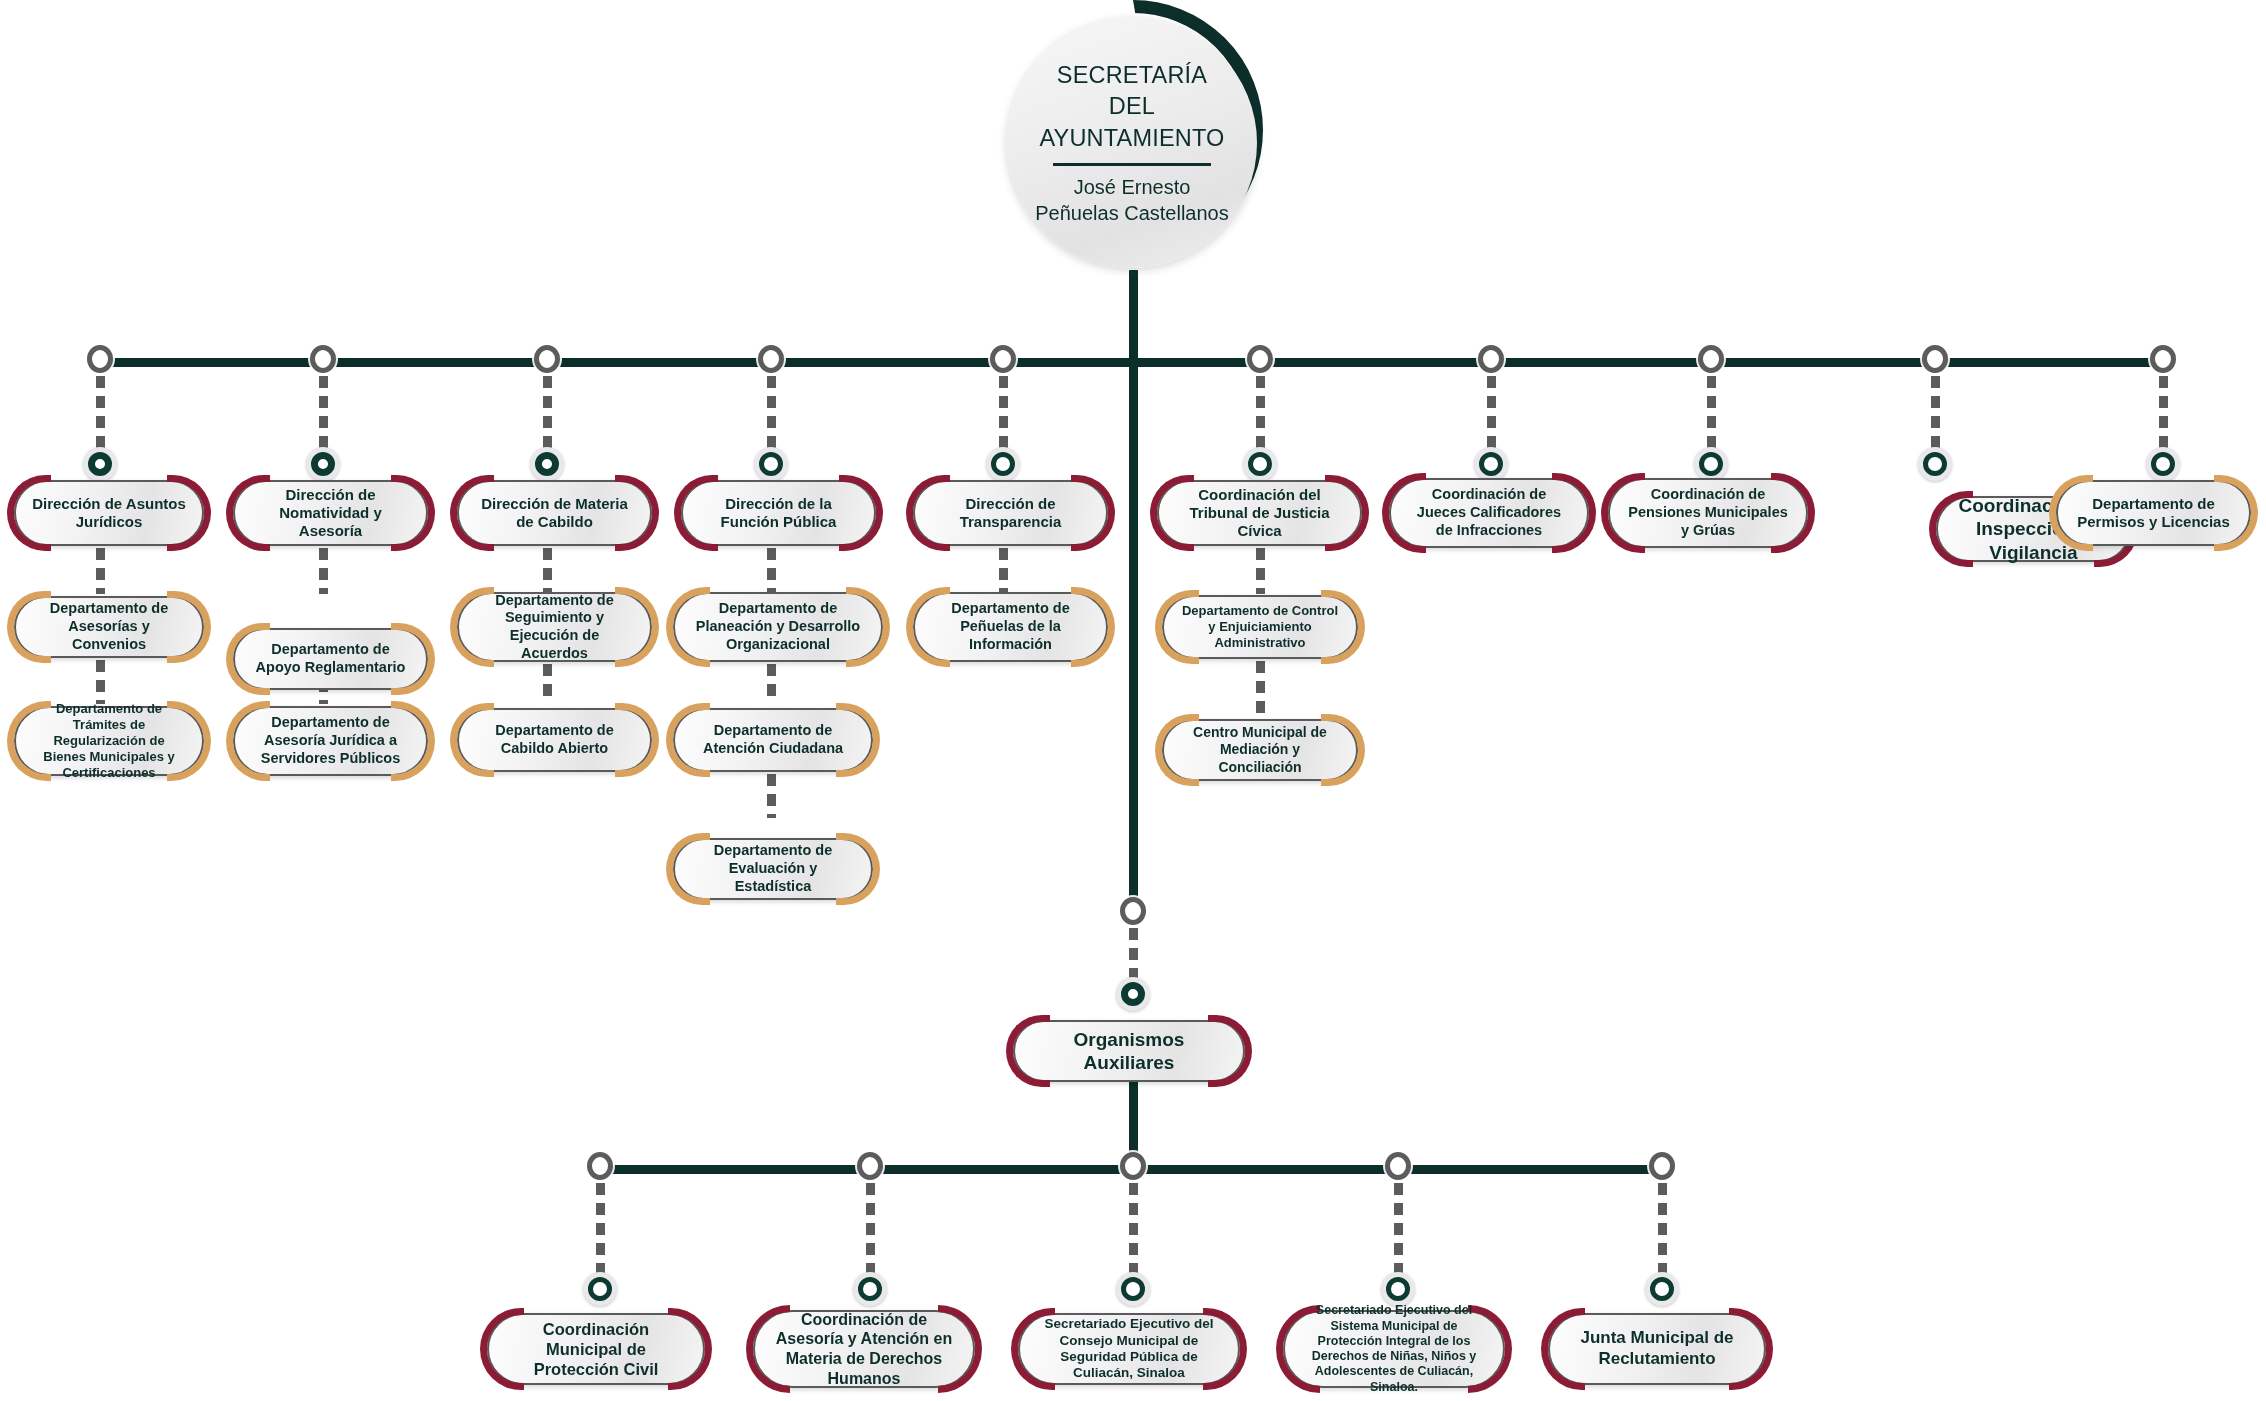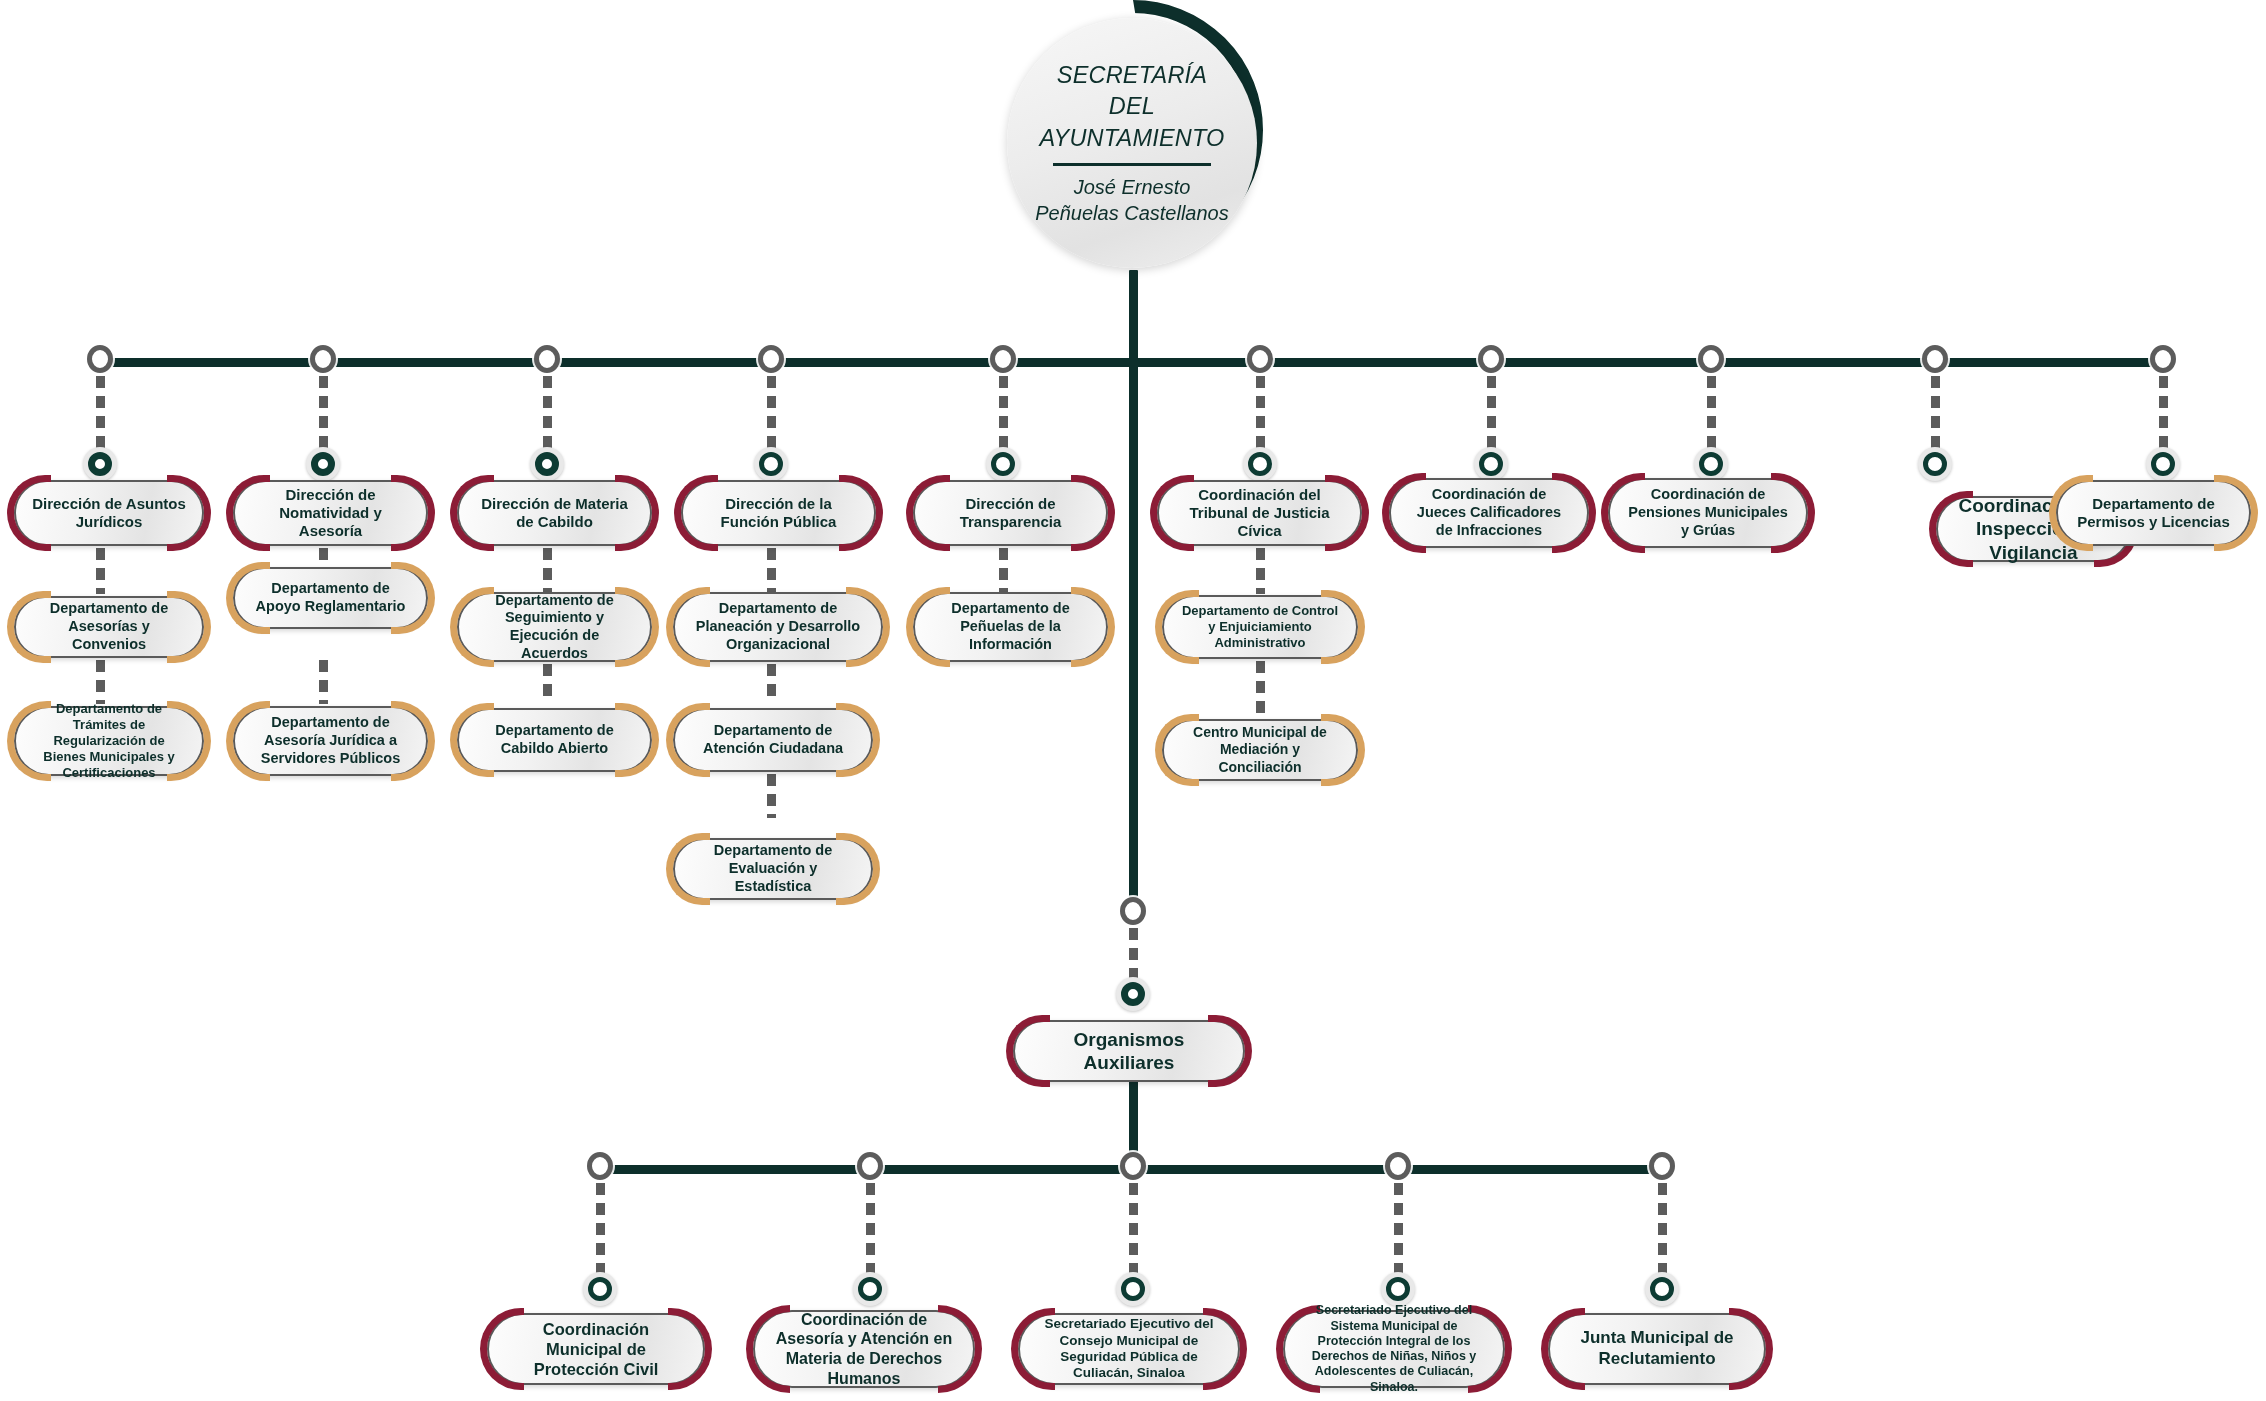--- a/index.html
+++ b/index.html
@@ -86,21 +86,21 @@
     border-top-right-radius:999px;border-bottom-right-radius:999px;
   }
   .card.maroon{--accent:#8c1c36;}
   .card.gold{--accent:#d8a25e;}
 </style>
 </head>
 <body>
 
 <div id="stage">
 
-  <div class="root-wrap" style="left:1003px;top:0px;width:260px;height:278px;font-style:italic;">
+  <div class="root-wrap" style="left:1003px;top:0px;width:260px;height:278px;">
     <div class="root-arc"></div>
     <div class="root-circle">
       <div class="root-title">
         <div>SECRETARÍA</div>
         <div>DEL</div>
         <div>AYUNTAMIENTO</div>
       </div>
       <div class="root-rule"></div>
       <div class="root-name">
         <div>José Ernesto</div>
@@ -217,21 +217,21 @@
   <div class="dots" style="left:319px;top:548px;height:46px;"></div>
   <div class="dots" style="left:543px;top:548px;height:46px;"></div>
   <div class="dots" style="left:767px;top:548px;height:46px;"></div>
   <div class="dots" style="left:999px;top:548px;height:46px;"></div>
   <div class="dots" style="left:1256px;top:548px;height:46px;"></div>
 
   <div class="card gold" style="left:14px;top:596px;width:190px;height:62px;border-radius:31px;font-size:14.5px;">
     <span>Departamento de Asesorías y Convenios</span>
     </div>
 
-  <div class="card gold" style="left:233px;top:567px;width:195px;height:62px;border-radius:31px;font-size:14.5px;">
+  <div class="card gold" style="left:233px;top:628px;width:195px;height:62px;border-radius:31px;font-size:14.5px;">
     <span>Departamento de Apoyo Reglamentario</span>
     </div>
 
   <div class="card gold" style="left:457px;top:592px;width:195px;height:70px;border-radius:35px;font-size:14.5px;">
     <span>Departamento de Seguimiento y Ejecución de Acuerdos</span>
     </div>
 
   <div class="card gold" style="left:673px;top:592px;width:210px;height:70px;border-radius:35px;font-size:14.5px;">
     <span>Departamento de Planeación y Desarrollo Organizacional</span>
     </div>

